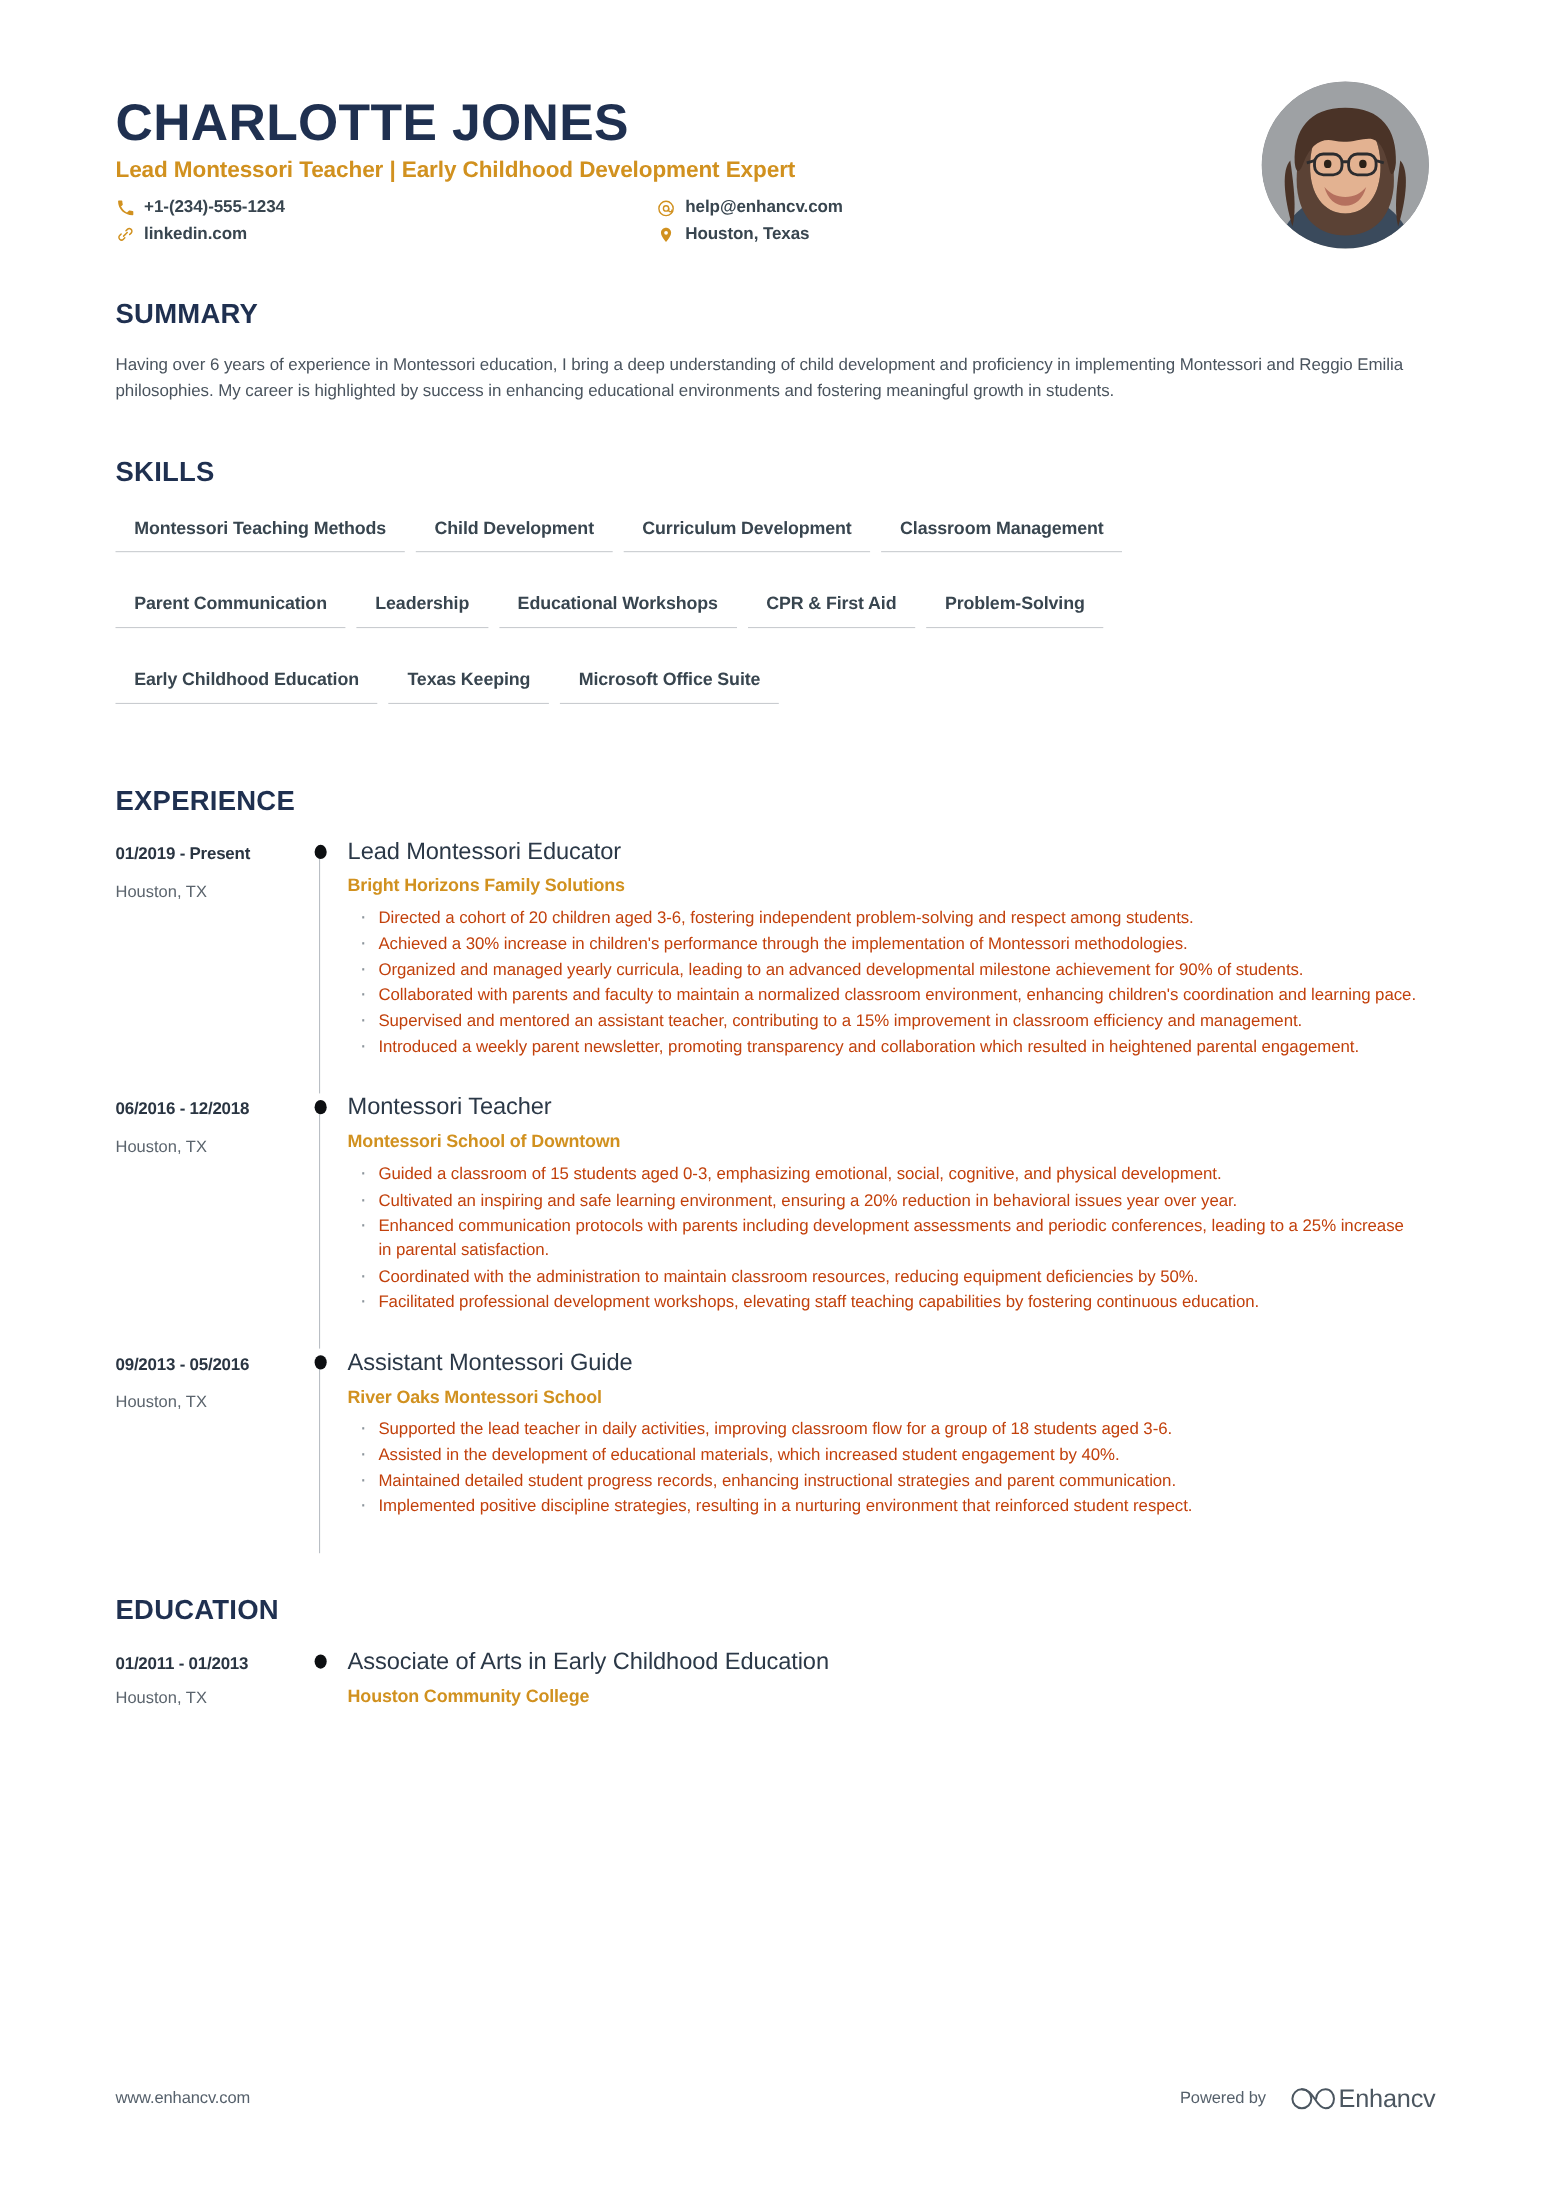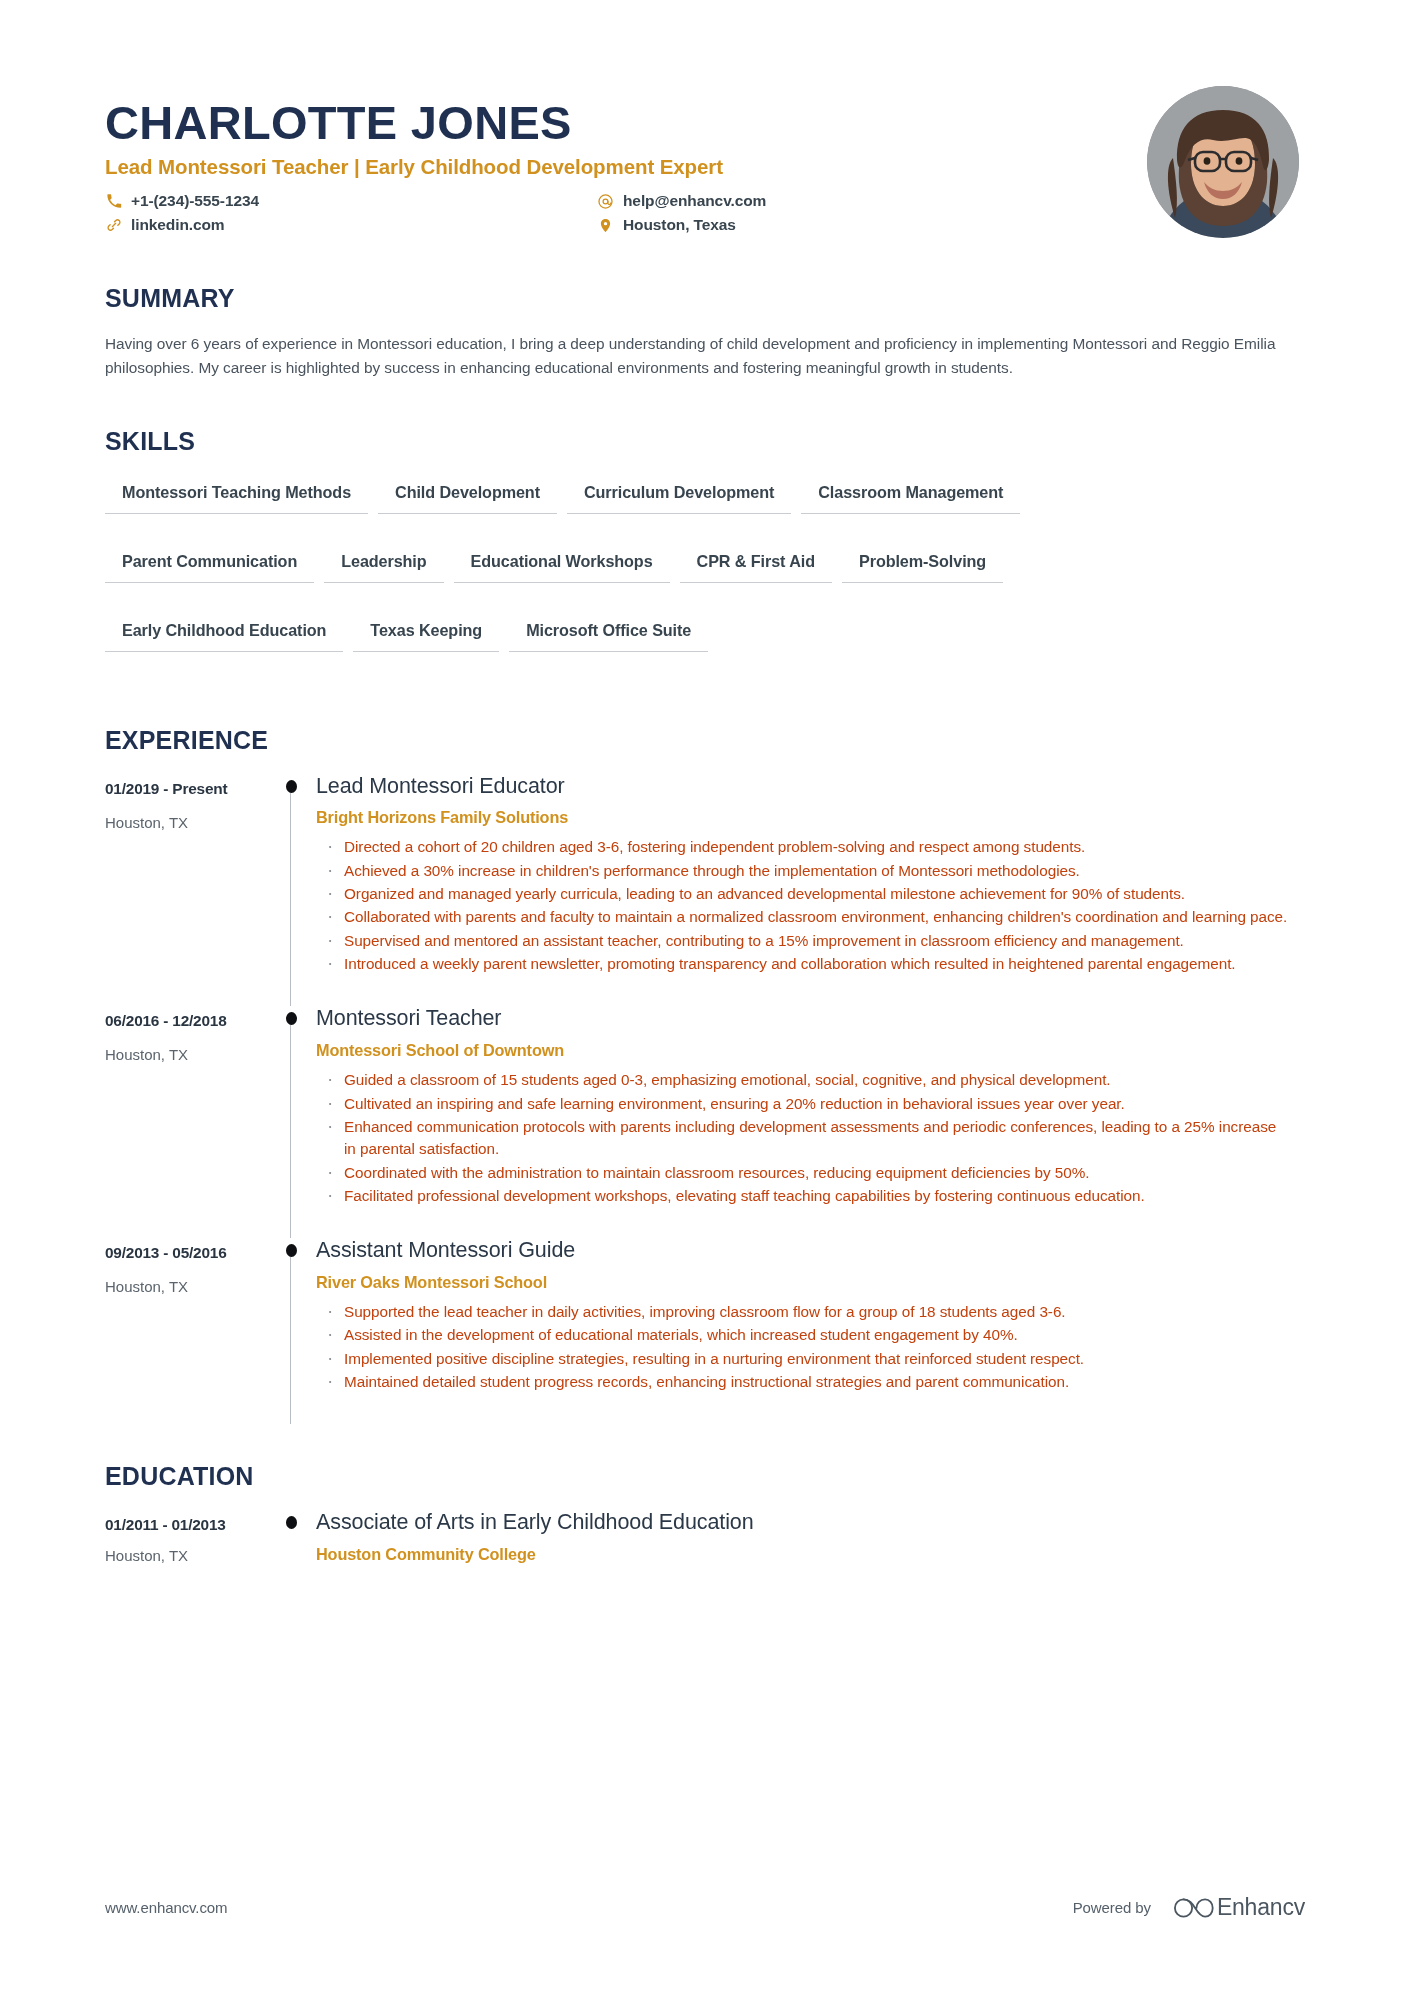--- a/index.html
+++ b/index.html
@@ -14,21 +14,21 @@
     font-family: "Liberation Sans", sans-serif;
     color: #2e3a47;
     position: relative;
     overflow: hidden;
   }
 
   .page {
     width: 1410px;
     height: 1995px;
     background: #fff;
-    padding: 12px 105px;
+    padding: 0 105px;
     position: relative;
   }
 
   
   .header {
     display: flex;
     align-items: flex-start;
     justify-content: space-between;
     padding-top: 72px;
   }
@@ -428,22 +428,22 @@
         <div class="entry-rail">
           <div class="rail-line" style="display:block"></div>
           <div class="rail-dot"></div>
         </div>
         <div class="entry-right">
           <div class="entry-role">Assistant Montessori Guide</div>
           <div class="entry-org">River Oaks Montessori School</div>
           <ul class="bullets">
             <li>Supported the lead teacher in daily activities, improving classroom flow for a group of 18 students aged 3-6.</li>
             <li>Assisted in the development of educational materials, which increased student engagement by 40%.</li>
+            <li>Maintained detailed student progress records, enhancing instructional strategies and parent communication.</li>
             <li>Implemented positive discipline strategies, resulting in a nurturing environment that reinforced student respect.</li>
-            <li>Maintained detailed student progress records, enhancing instructional strategies and parent communication.</li>
           </ul>
         </div>
       </div>
 
     </div>
   </div>
 
   <div class="section" style="margin-top:38px">
     <div class="section-title">EDUCATION</div>
     <div class="education-body">

